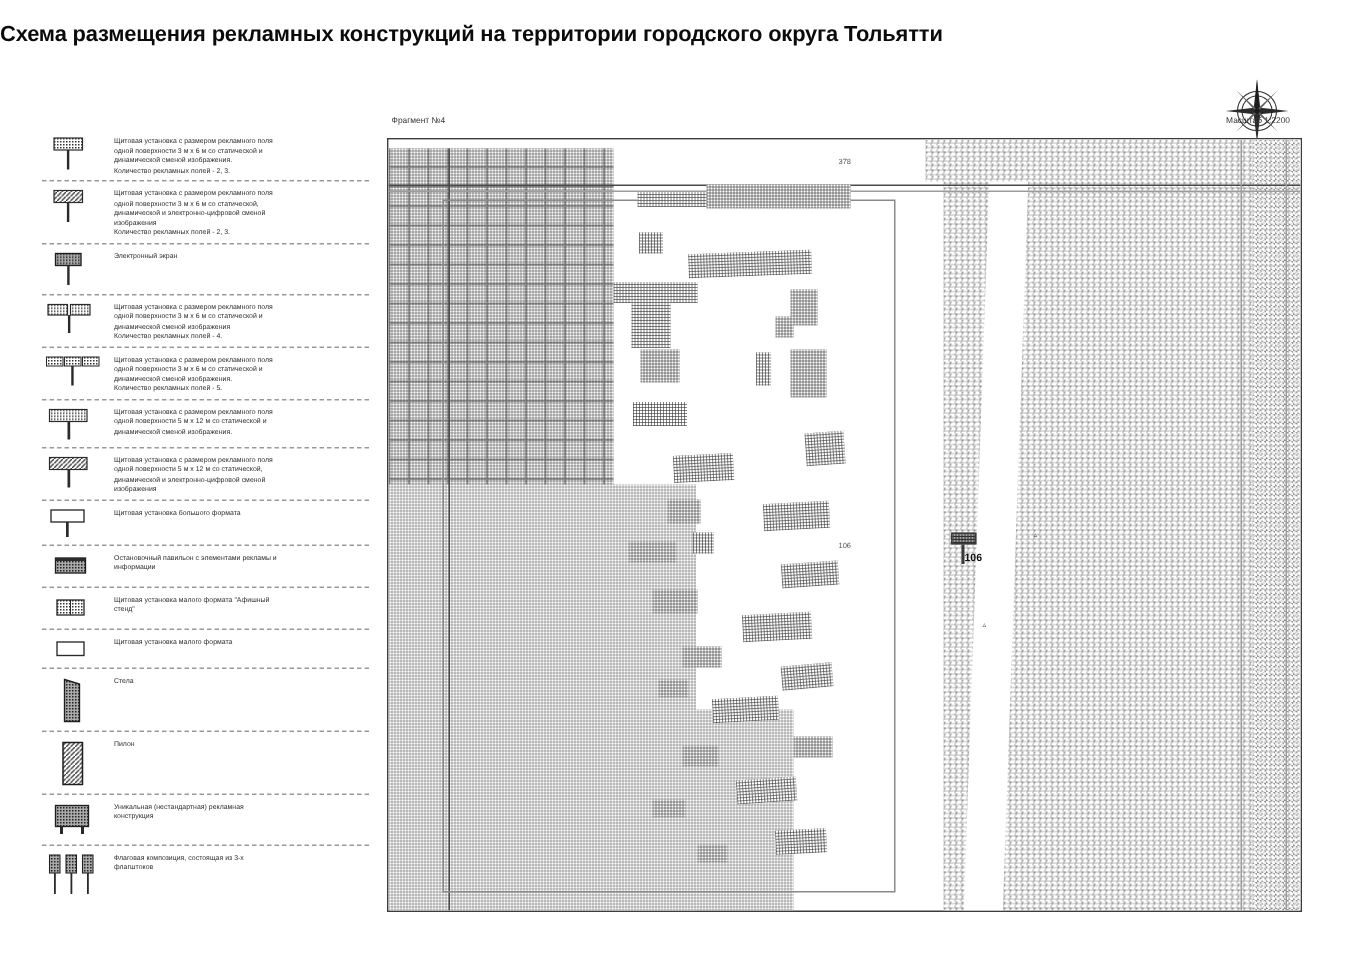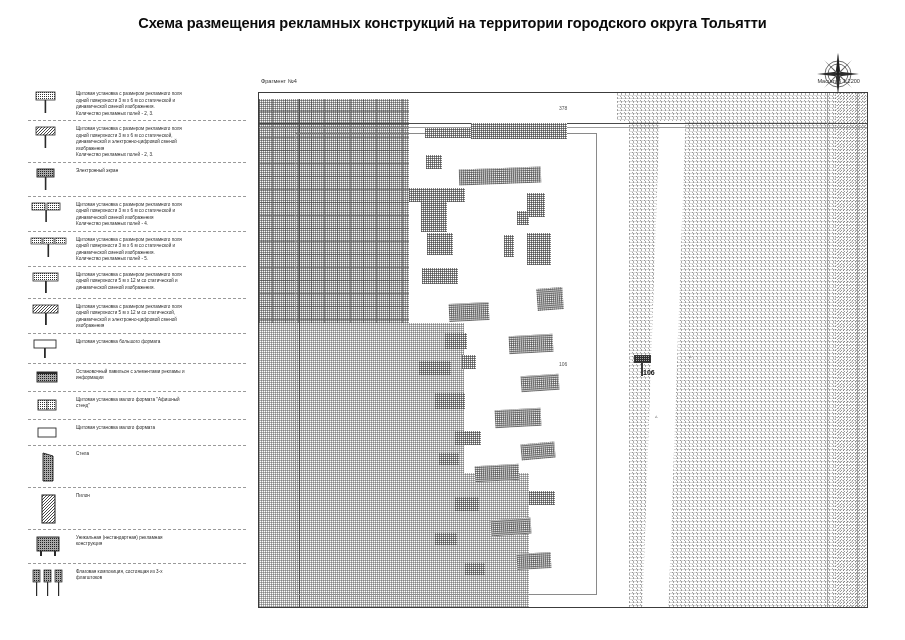--- a/index.html
+++ b/index.html
@@ -15,21 +15,21 @@
     position: relative;
     overflow: hidden;
   }
 
   
   .page-title {
     position: absolute;
     top: 15px;
     left: 0;
     width: 905px;
-    text-align: center;
+    text-align: left;
     font-size: 14.6px;
     font-weight: bold;
     letter-spacing: -0.1px;
     color: #0b0b0b;
     white-space: nowrap;
   }
 
   
   .compass {
     position: absolute;

